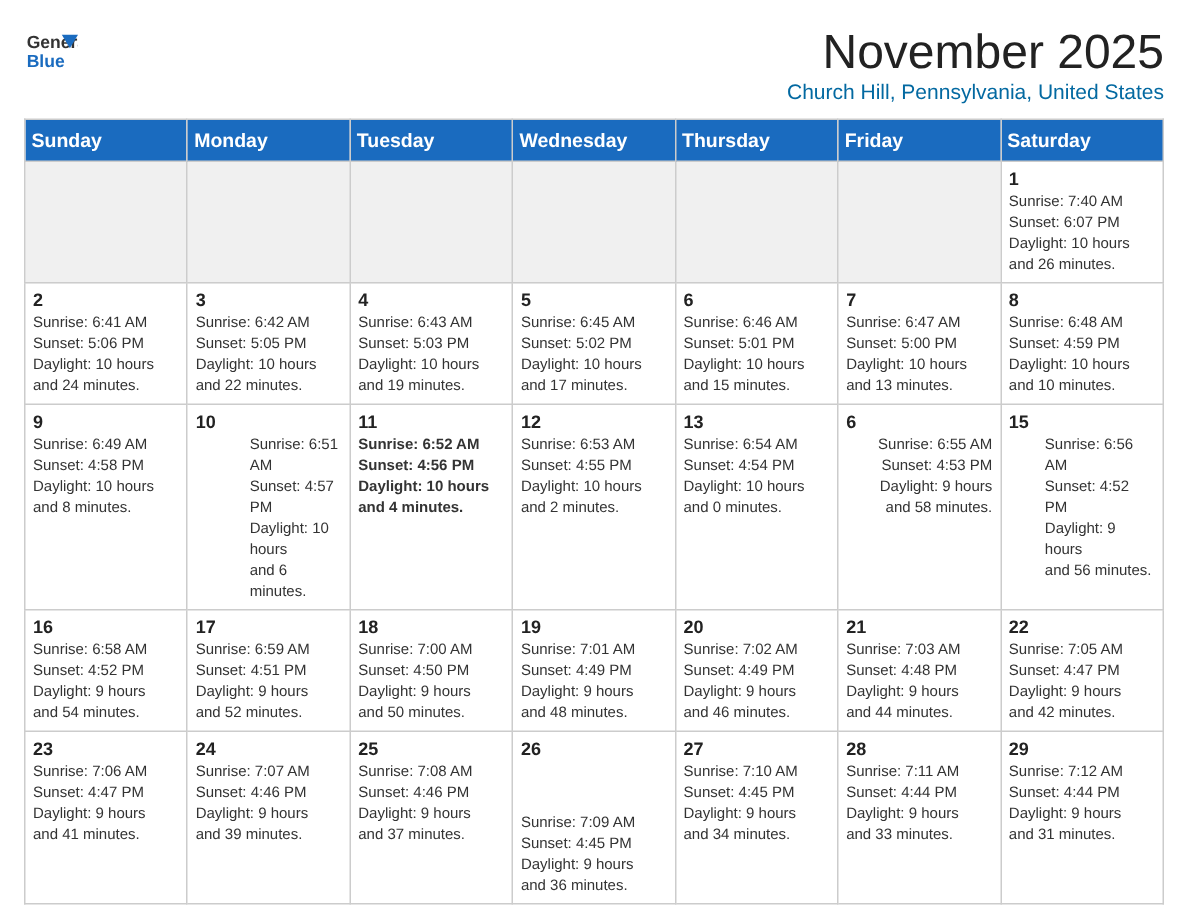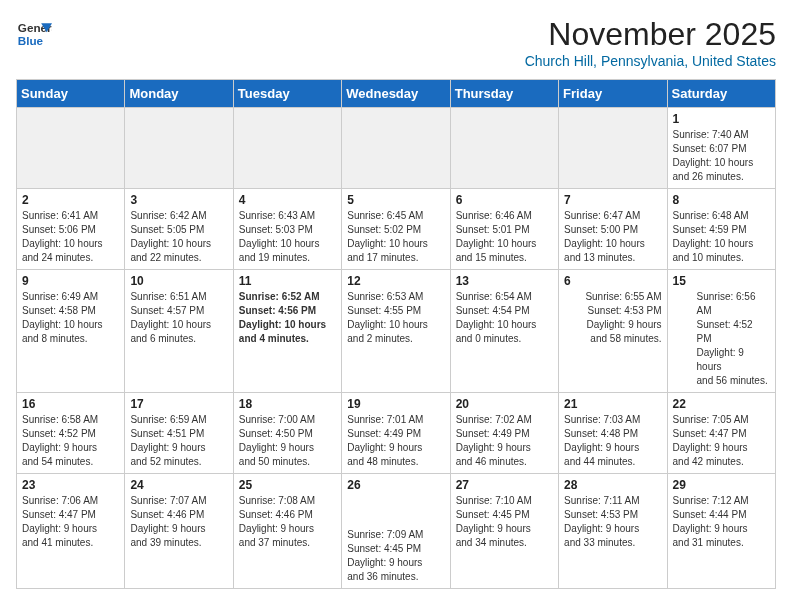--- a/index.html
+++ b/index.html
@@ -174,21 +174,21 @@
       <tr>
         <td>
           <span class="day-number">9</span>
           <div class="day-info" style="white-space: pre-line;">Sunrise: 6:49 AM
 Sunset: 4:58 PM
 Daylight: 10 hours
 and 8 minutes.</div>
         </td>
         <td>
           <span class="day-number">10</span>
-          <div class="day-info" style="white-space: pre-line;">Sunrise: 6:51 AM
+          <div class="day-info" style="white-space: pre-line; margin-left: 36px;">Sunrise: 6:51 AM
 Sunset: 4:57 PM
 Daylight: 10 hours
 and 6 minutes.</div>
         </td>
         <td>
           <span class="day-number">11</span>
           <div class="day-info" style="white-space: pre-line; font-weight: bold;">Sunrise: 6:52 AM
 Sunset: 4:56 PM
 Daylight: 10 hours
 and 4 minutes.</div>
@@ -305,21 +305,21 @@
         <td>
           <span class="day-number">27</span>
           <div class="day-info" style="white-space: pre-line;">Sunrise: 7:10 AM
 Sunset: 4:45 PM
 Daylight: 9 hours
 and 34 minutes.</div>
         </td>
         <td>
           <span class="day-number">28</span>
           <div class="day-info" style="white-space: pre-line;">Sunrise: 7:11 AM
-Sunset: 4:53 PM
+Sunset: 4:44 PM
 Daylight: 9 hours
 and 33 minutes.</div>
         </td>
         <td>
           <span class="day-number">29</span>
           <div class="day-info" style="white-space: pre-line;">Sunrise: 7:12 AM
 Sunset: 4:44 PM
 Daylight: 9 hours
 and 31 minutes.</div>
         </td>

